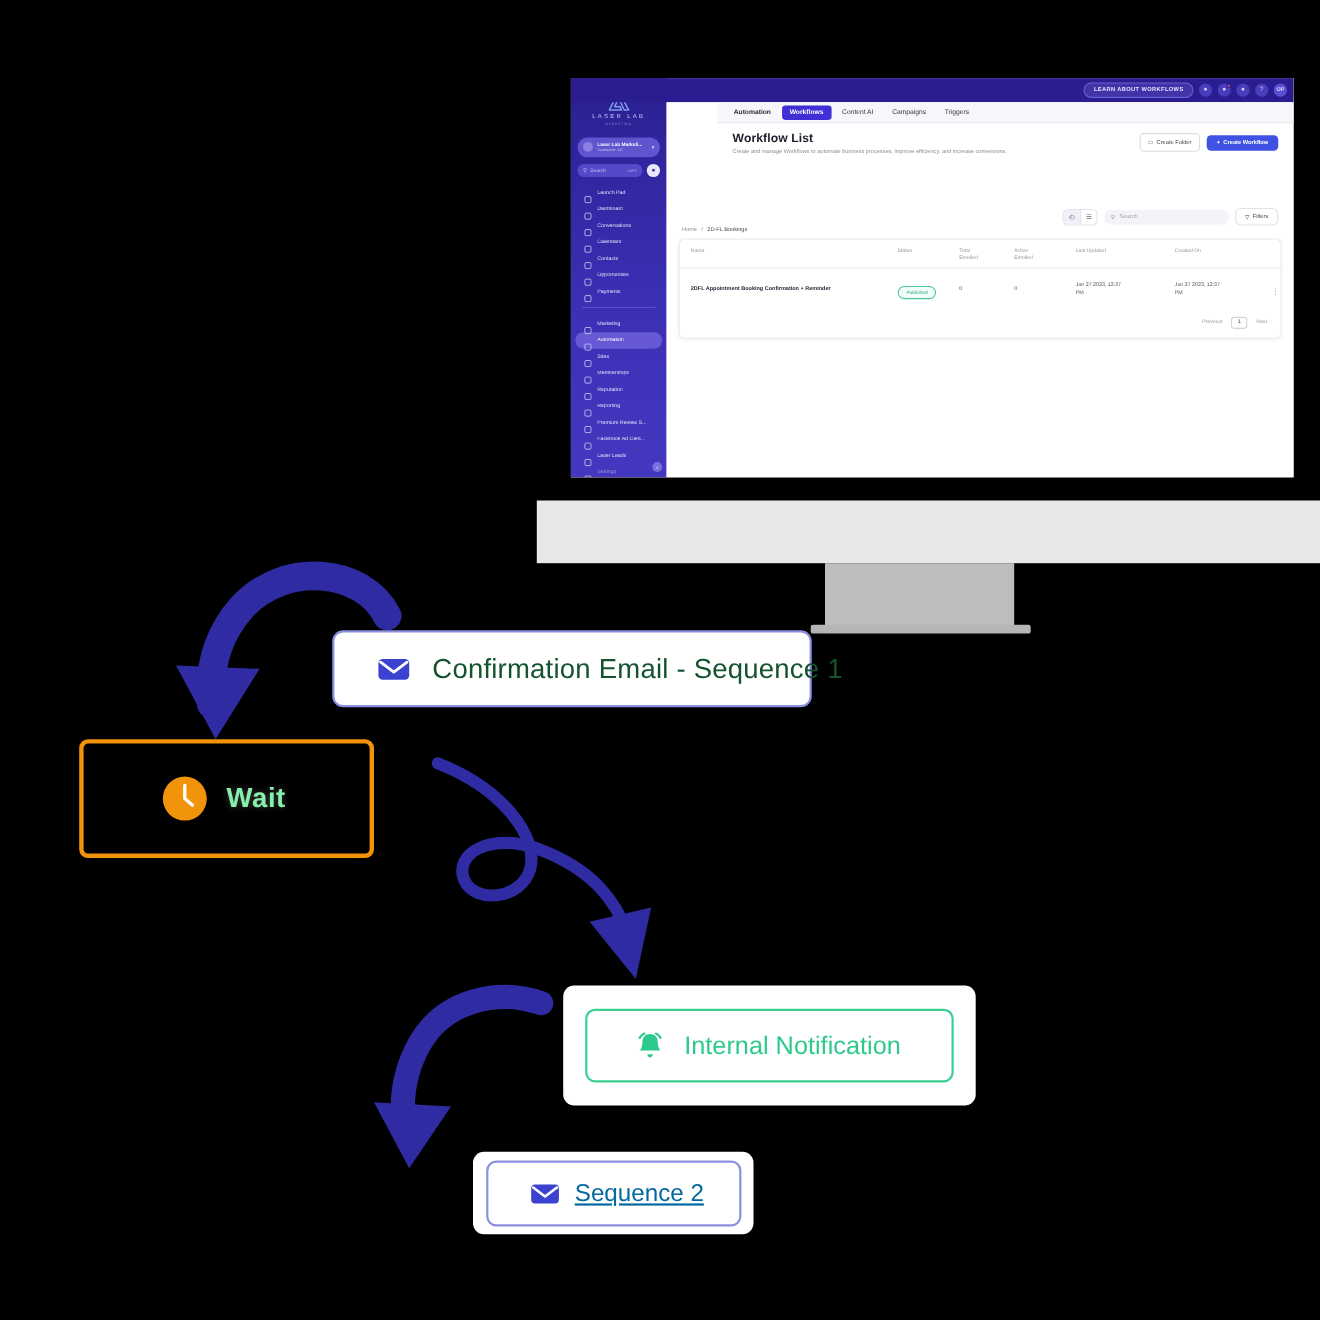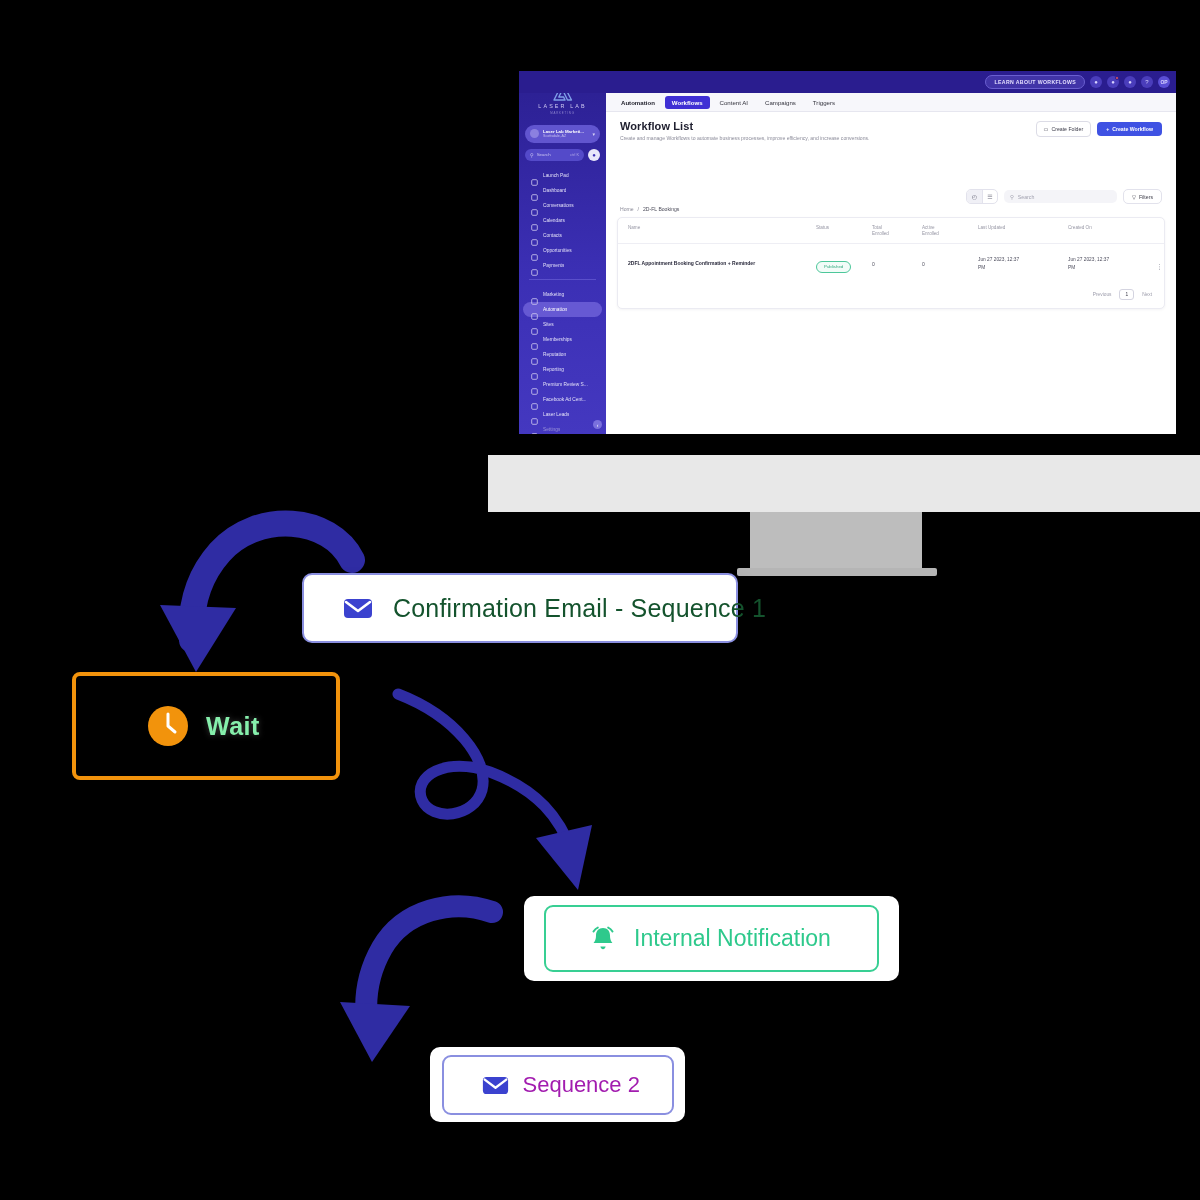--- a/index.html
+++ b/index.html
@@ -123,21 +123,21 @@
   #collapse-btn {
     position: absolute; right: 4px; bottom: 5px;
     width: 9px; height: 9px; border-radius: 50%;
     background: #7a70dd; color: #fff; font-size: 5px;
     display: flex; align-items: center; justify-content: center;
   }
 
   
   #main {
     position: absolute; left: 87px; top: 22px;
-    width: 570px; height: 341px; background: #ffffff;
+    width: 570px; height: 341px; background: #ffffff; padding-left: 46px;
   }
   #tabbar {
     height: 19px; background: #f7f7fb; border-bottom: .6px solid #e6e6ef;
     display: flex; align-items: center; padding-left: 8px; gap: 3px;
   }
   .tab {
     font-size: 6.1px; color: #32323c; padding: 3px 7px; border-radius: 3px;
     white-space: nowrap;
   }
   .tab.strong { font-weight: 700; color: #1d1d28; }
@@ -273,23 +273,23 @@
     border-radius: 8px;
     padding-left: 70px; gap: 16px;
     z-index: 7;
   }
   #node-wait .node-label {
     font-size: 25px; color: #86efac; font-weight: 700; letter-spacing: .5px;
     text-shadow: 0 0 6px rgba(255,255,255,.25);
   }
 
   #node-notification {
-    left: 512px; top: 896px; width: 375px; height: 85px;
+    left: 512px; top: 896px; width: 375px; height: 109px;
     box-shadow: 6px 8px 16px rgba(0,0,0,.10);
-    padding: 0; justify-content: center; margin-left: 12px;
+    padding: 0; justify-content: center;
   }
   #notification-inner {
     width: 335px; height: 67px; border: 2px solid #38cf93;
     border-radius: 9px; display: flex; align-items: center;
     padding-left: 42px; gap: 16px;
   }
   #node-notification .node-label {
     font-size: 23px; color: #2ec98c;
   }
 
@@ -297,21 +297,21 @@
     left: 430px; top: 1047px; width: 255px; height: 75px;
     box-shadow: 5px 7px 14px rgba(0,0,0,.10);
     justify-content: center;
   }
   #sequence2-inner {
     width: 232px; height: 60px; border: 2px solid #8a8fe0;
     border-radius: 9px; display: flex; align-items: center;
     padding-left: 38px; gap: 14px;
   }
   #node-sequence2 .node-label {
-    font-size: 22px; color: #a21caf;
+    font-size: 22px; color: #0369a1; text-decoration: underline;
   }
 
   #arrows-layer {
     position: absolute; left: 0; top: 0;
     width: 1200px; height: 1200px;
     pointer-events: none; z-index: 5;
   }
 </style>
 </head>
 <body>

